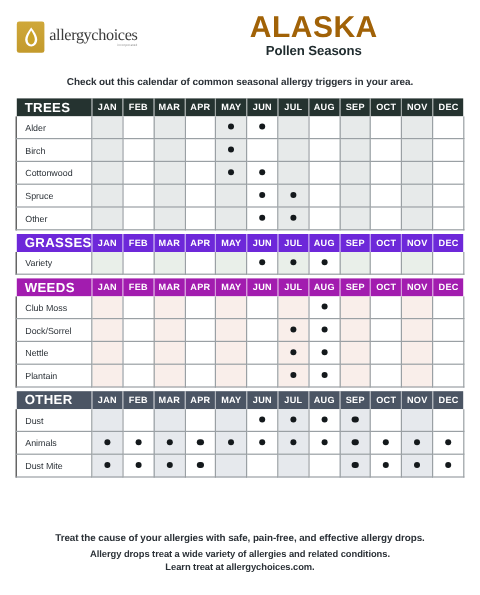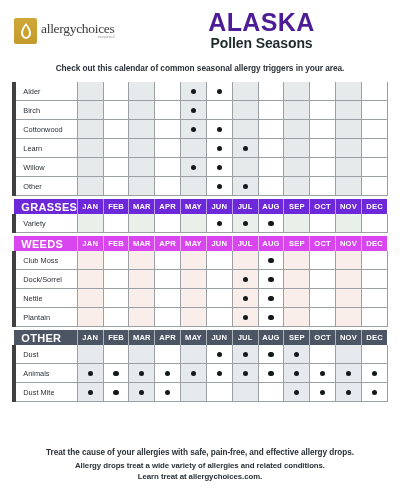--- a/index.html
+++ b/index.html
@@ -69,25 +69,25 @@
   }
   .titles {
     flex: 1;
     text-align: center;
     padding-right: 28px;
   }
   .title-main {
     font-size: 25px;
     font-weight: bold;
     letter-spacing: 0.4px;
-    color: #4c1d95;
+    color: #a16207;
     line-height: 1.02;
   }
   .title-sub {
-    font-size: 14px;
+    font-size: 11px;
     font-weight: bold;
     color: #1f2b2e;
     line-height: 1.25;
     letter-spacing: -0.1px;
   }
 
   .intro {
     text-align: center;
     font-size: 8.3px;
     font-weight: bold;
@@ -118,36 +118,36 @@
   }
   .sec-head th:last-child { border-right: none; }
   .sec-head th.cat {
     text-align: left;
     padding-left: 7px;
     font-size: 11px;
     letter-spacing: 0.3px;
   }
   .sec-trees  th { background: #253330; }
   .sec-grass  th { background: #6d28d9; }
-  .sec-weeds  th { background: #d946ef; }
+  .sec-weeds  th { background: #a21caf; }
   .sec-other  th { background: #4b5564; }
 
   .row td {
     height: 16.2px;
     border: 1px solid #9aa0a4;
     border-top: none;
     text-align: center;
     background: #ffffff;
   }
   .row td.label {
     text-align: left;
     padding-left: 7px;
     font-size: 7.4px;
     color: #2b3137;
-    border-left: 4px solid #404040;
+    border-left: 1px solid #404040;
     white-space: nowrap;
     margin-top: 48px;
   }
   
   .row td.shade { background: #e7eaea; }
   .sec-grass-body td.shade { background: #e9efe9; }
   .sec-weeds-body td.shade { background: #f9eeea; }
   .sec-other-body td.shade { background: #e6e9ed; }
 
   .dot {
@@ -213,20 +213,35 @@
 </div>
 
 <div class="intro">Check out this calendar of common seasonal allergy triggers in your area.</div>
 
 <table class="cal">
   <colgroup>
     <col style="width:63px">
     <col span="12" style="width:25.83px">
   </colgroup>
   <tbody id="cal-body">
+      <tr class="sec-head sec-trees">
+        <th class="cat">TREES</th>
+        <th>JAN</th>
+        <th>FEB</th>
+        <th>MAR</th>
+        <th>APR</th>
+        <th>MAY</th>
+        <th>JUN</th>
+        <th>JUL</th>
+        <th>AUG</th>
+        <th>SEP</th>
+        <th>OCT</th>
+        <th>NOV</th>
+        <th>DEC</th>
+      </tr>
       <tr class="row sec-trees-body">
         <td class="label">Alder</td>
         <td class="shade"></td>
         <td></td>
         <td class="shade"></td>
         <td></td>
         <td class="shade"><span class="dot"></span></td>
         <td><span class="dot"></span></td>
         <td class="shade"></td>
         <td></td>
@@ -259,43 +274,28 @@
         <td class="shade"><span class="dot"></span></td>
         <td><span class="dot"></span></td>
         <td class="shade"></td>
         <td></td>
         <td class="shade"></td>
         <td></td>
         <td class="shade"></td>
         <td></td>
       </tr>
       <tr class="row sec-trees-body">
-        <td class="label">Learn</td>
-        <td class="shade"></td>
-        <td></td>
-        <td class="shade"></td>
-        <td></td>
-        <td class="shade"></td>
-        <td><span class="dot"></span></td>
-        <td class="shade"><span class="dot"></span></td>
-        <td></td>
-        <td class="shade"></td>
-        <td></td>
-        <td class="shade"></td>
-        <td></td>
-      </tr>
-      <tr class="row sec-trees-body">
-        <td class="label">Willow</td>
-        <td class="shade"></td>
-        <td></td>
-        <td class="shade"></td>
-        <td></td>
-        <td class="shade"><span class="dot"></span></td>
-        <td><span class="dot"></span></td>
-        <td class="shade"></td>
+        <td class="label">Spruce</td>
+        <td class="shade"></td>
+        <td></td>
+        <td class="shade"></td>
+        <td></td>
+        <td class="shade"></td>
+        <td><span class="dot"></span></td>
+        <td class="shade"><span class="dot"></span></td>
         <td></td>
         <td class="shade"></td>
         <td></td>
         <td class="shade"></td>
         <td></td>
       </tr>
       <tr class="row sec-trees-body">
         <td class="label">Other</td>
         <td class="shade"></td>
         <td></td>

